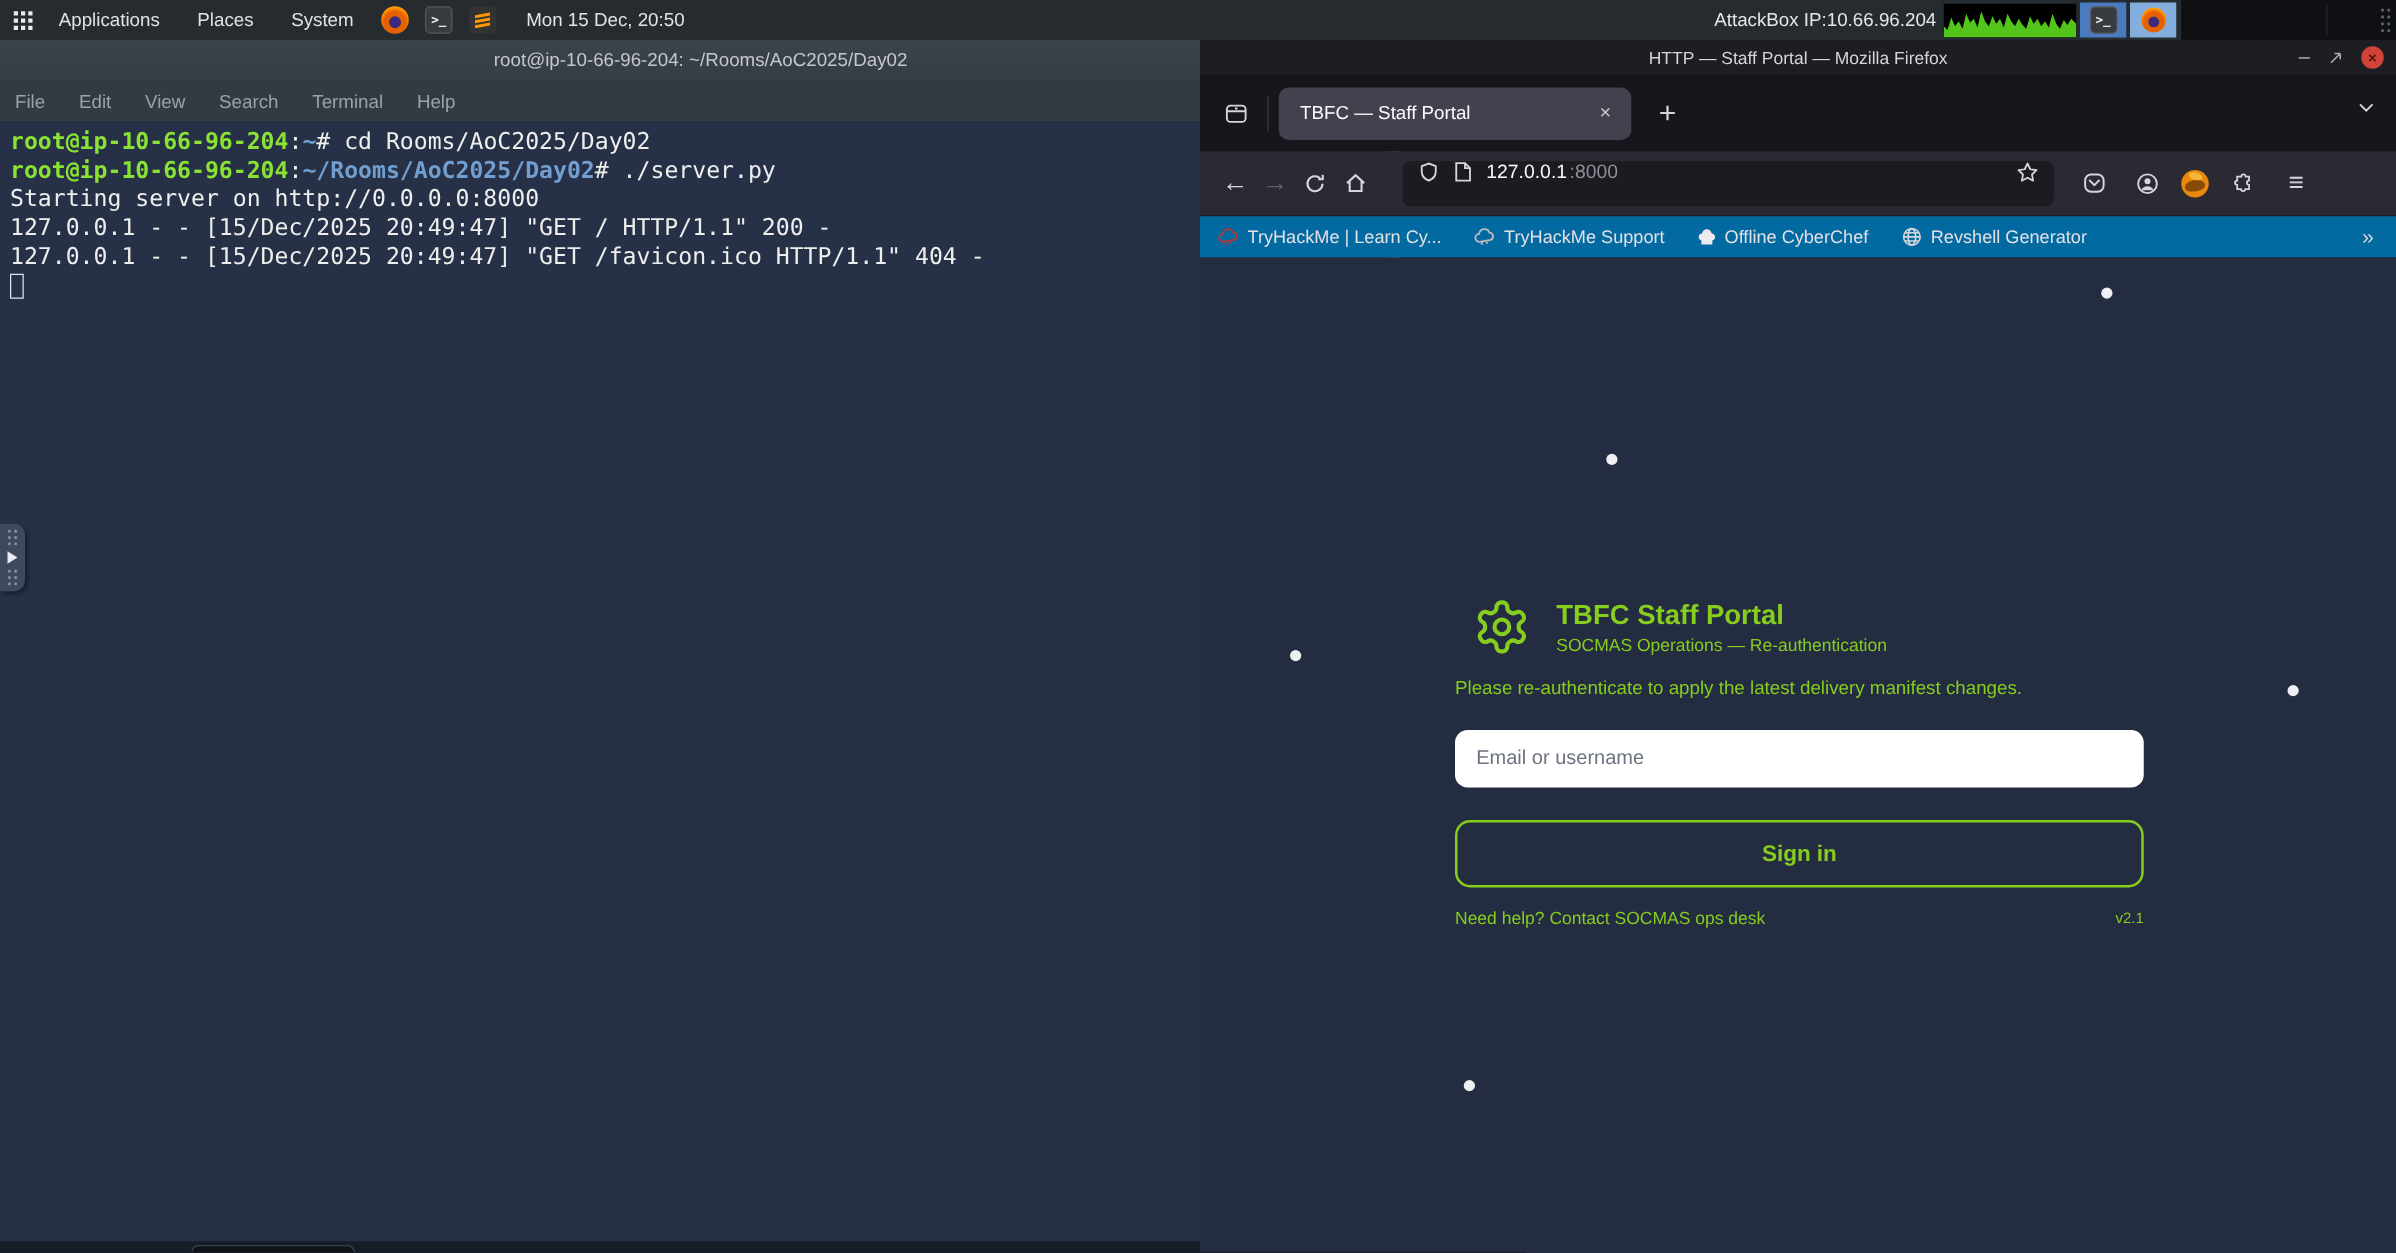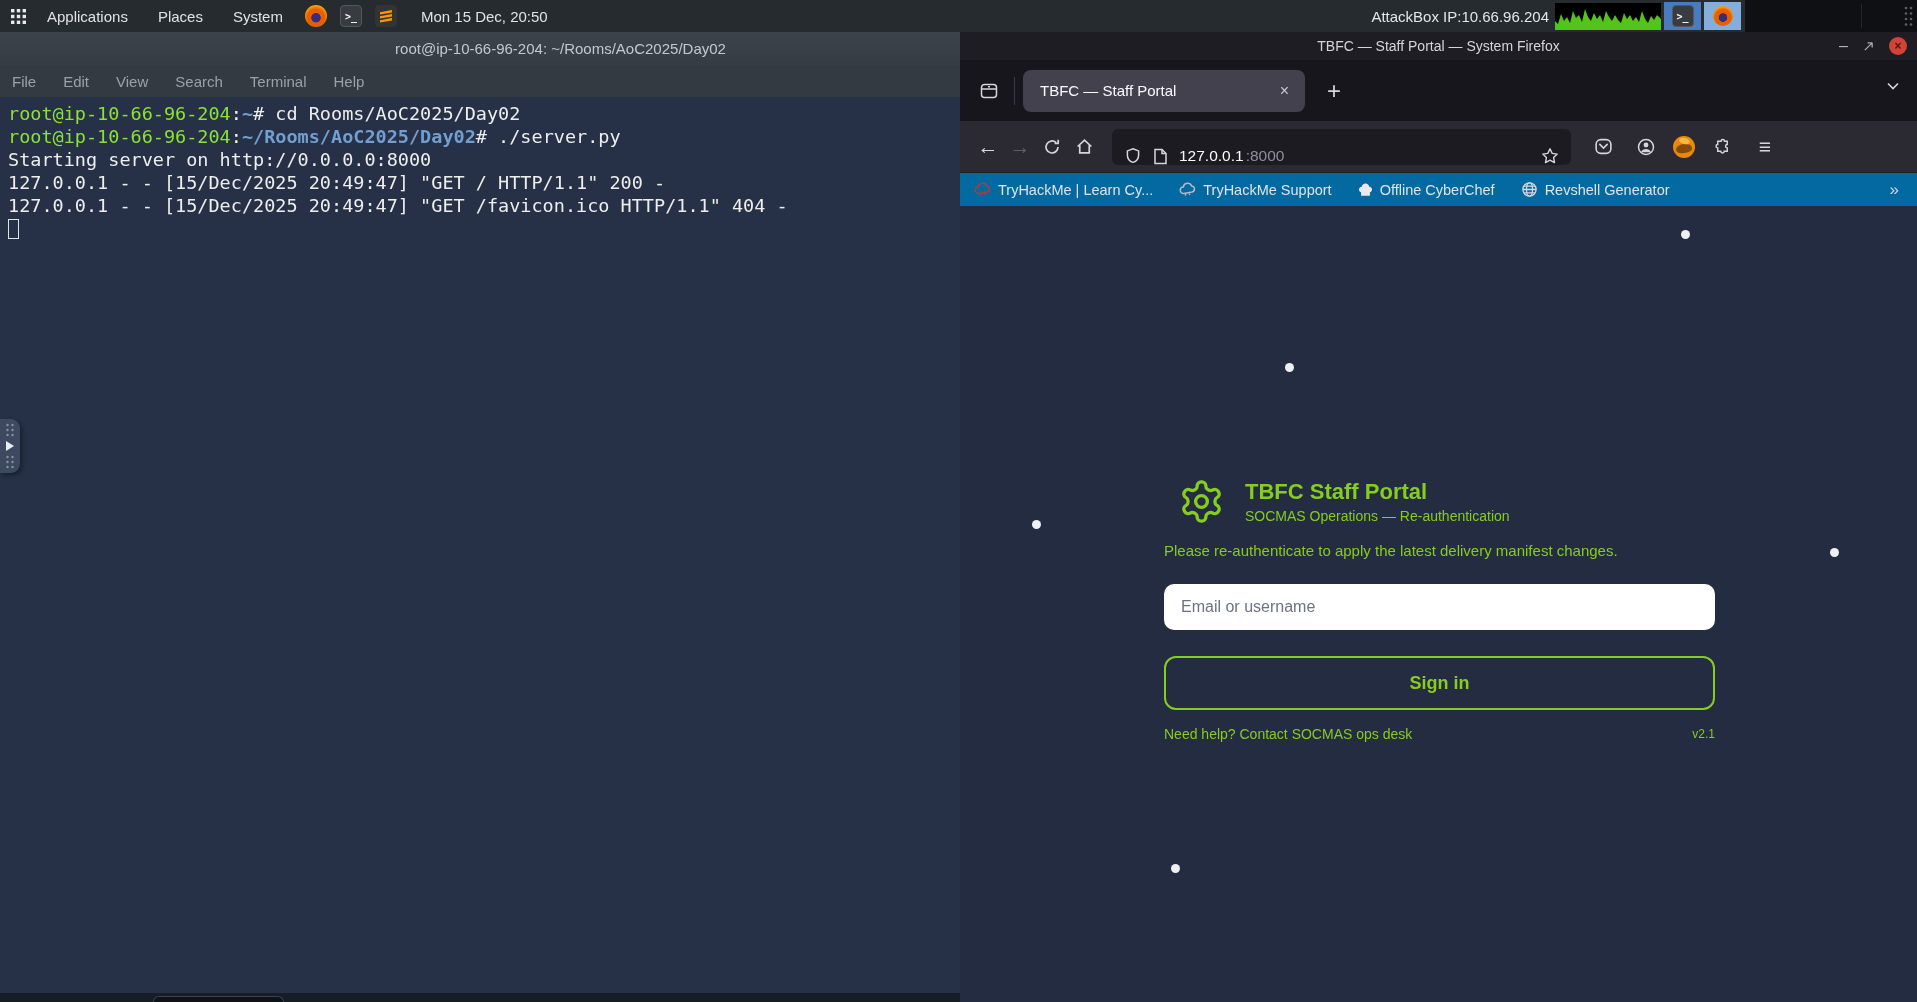--- a/index.html
+++ b/index.html
@@ -42,21 +42,21 @@
                    color:#c3c8ce; font-size:15px; text-align:center; line-height:33px; }
   .term-controls { position:absolute; right:10px; top:0; height:33px; display:flex; align-items:center; gap:16px; }
   .ctl-min { color:#b4b8bd; font-size:16px; line-height:10px; }
   .ctl-close-gray { width:20px; height:20px; border-radius:50%; background:#85878a; color:#3a3d40;
                     display:flex; align-items:center; justify-content:center; font-size:13px; font-weight:bold; }
   .term-menubar { height:32px; background:#343a41; display:flex; align-items:center; gap:27px;
                   padding-left:12px; color:#9aa1a8; font-size:15px; }
   .term-body { flex:1; background:#263147; position:relative; padding:5px 8px;
                font-family:"DejaVu Sans Mono", monospace; font-size:18.5px; line-height:23px; color:#eeeeec; }
   .tline { white-space:pre; }
-  .tgreen { color:#8ae234; font-weight:normal; }
+  .tgreen { color:#8ae234; font-weight:bold; }
   .tblue { color:#729fcf; font-weight:bold; }
   .cursor-hollow { width:11px; height:20px; border:1.5px solid #dfe4ea; margin-top:2px; }
   .term-scroll { position:absolute; right:1px; top:2px; bottom:2px; width:9px; background:#2e3b55; border-radius:5px; }
   .term-scroll .thumb { position:absolute; left:1px; right:1px; top:0; bottom:0; background:#70767f; border-radius:5px; }
 
   
   .drawer-handle { position:absolute; left:0; top:419px; width:20px; height:54px; background:#3d495e;
                    border-radius:0 9px 9px 0; z-index:30; display:flex; flex-direction:column;
                    align-items:center; justify-content:center; gap:3px; box-shadow:2px 2px 4px rgba(0,0,0,.4); }
   .tri-right { width:0; height:0; border-left:8px solid #e9edf3; border-top:5px solid transparent;
@@ -81,22 +81,22 @@
   .tab-active { width:282px; height:42px; background:#42414d; border-radius:8px; display:flex; align-items:center;
                 padding:0 10px 0 17px; color:#fbfbfe; font-size:15px; }
   .tab-active .tab-label { flex:1; white-space:nowrap; overflow:hidden; }
   .tab-close { color:#c9c7cf; font-size:16px; padding:2px 6px; border-radius:4px; }
   .newtab-btn { color:#d7d5dc; font-size:24px; font-weight:300; margin-left:14px; padding:0 8px; }
   .alltabs-btn { position:absolute; right:16px; top:18px; }
   .ff-navbar { height:51px; background:#2b2a33; display:flex; align-items:center; padding:0 12px; }
   .nav-btn { width:32px; height:32px; display:flex; align-items:center; justify-content:center;
              font-size:21px; color:#d7d5dc; border-radius:4px; }
   .nav-btn.disabled { color:#5e5c66; }
-  .urlbar { width:459px; height:36px; background:#1c1b22; border-radius:6px; margin-left:12px;
-            display:flex; align-items:flex-end; padding:0 12px; gap:11px; }
+  .urlbar { width:521px; height:36px; background:#1c1b22; border-radius:6px; margin-left:22px;
+            display:flex; align-items:flex-start; padding:0 12px; gap:11px; }
   .url-host { color:#fbfbfe; font-size:15.5px; }
   .url-port { color:#908e98; font-size:15.5px; margin-left:-9px; }
   .url-flex { flex:1; }
   .nav-right { display:flex; align-items:center; gap:11px; margin-left:16px; }
   .foxy { width:22px; height:22px; border-radius:50%; background:#e8890c; position:relative; overflow:hidden; }
   .foxy:before { content:""; position:absolute; left:3px; top:8px; width:16px; height:9px;
                  background:#8a4a07; border-radius:50% 50% 40% 40%; transform:rotate(-8deg); }
   .foxy:after { content:""; position:absolute; left:6px; top:2px; width:11px; height:6px;
                 background:#f7b73c; border-radius:50%; transform:rotate(14deg); }
   .ff-bookmarks { height:34px; background:#0369a1; border-top:1px solid #1f1e25; display:flex; align-items:center;
@@ -254,21 +254,21 @@
   </svg>
 </div>
 
 <div class="bottom-strip">
   <div class="peek-win"></div>
 </div>
 
 <div class="ff-win">
 
   <div class="ff-titlebar">
-    <span>TBFC — Staff Portal — System Firefox</span>
+    <span>HTTP — Staff Portal — Mozilla Firefox</span>
     <span class="ff-controls">
       <span class="ctl-min">–</span>
       <span>
         <svg width="11" height="11" viewBox="0 0 12 12">
             <path d="M2 10 10 2M10 2H5M10 2v5" stroke="#a9adb2" stroke-width="1.4" fill="none"></path>
           </svg>
       </span>
       <span class="ctl-close-red">×</span>
     </span>
   </div>

